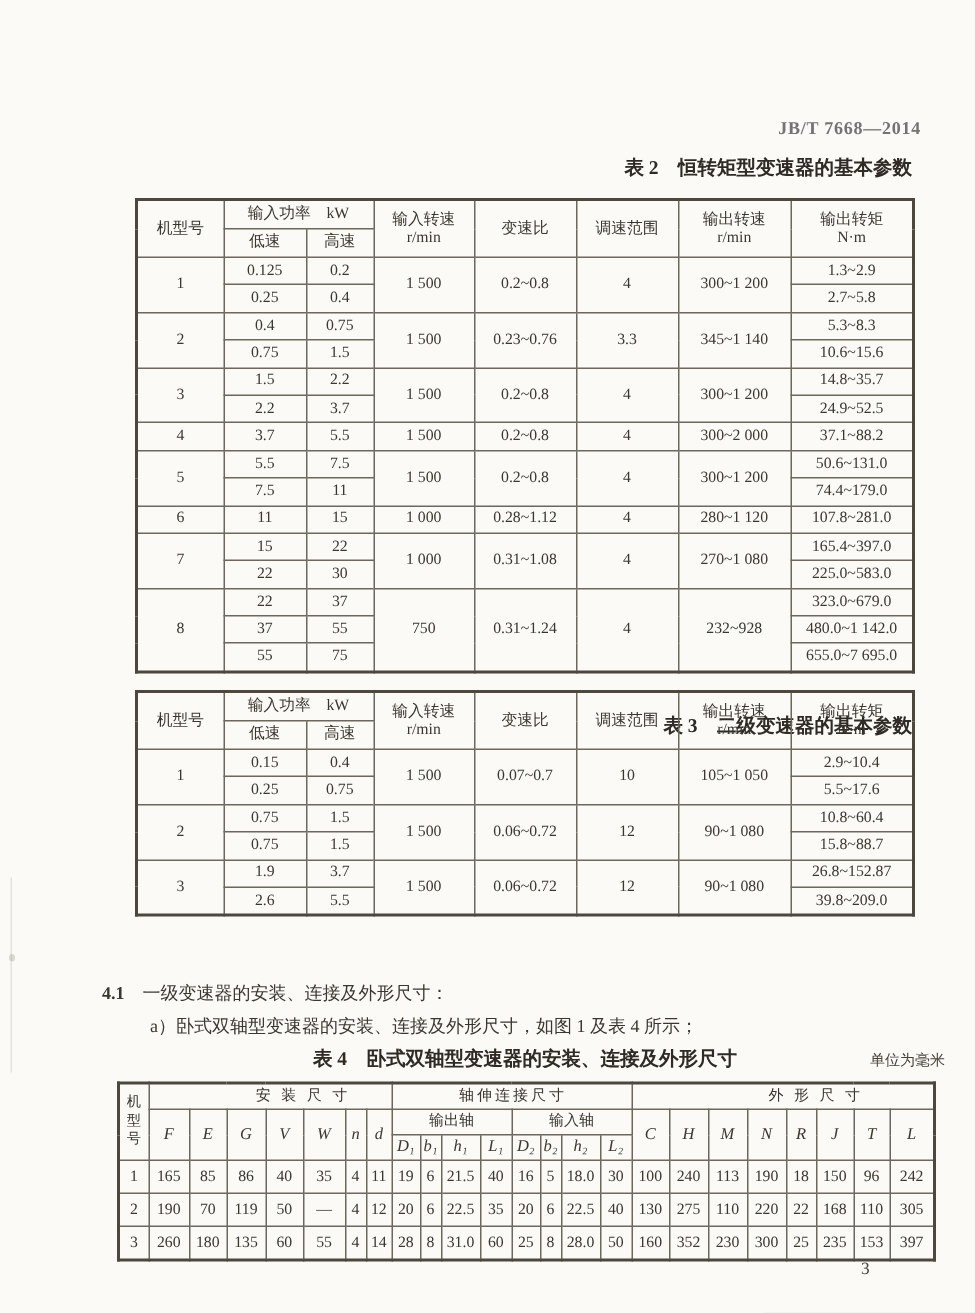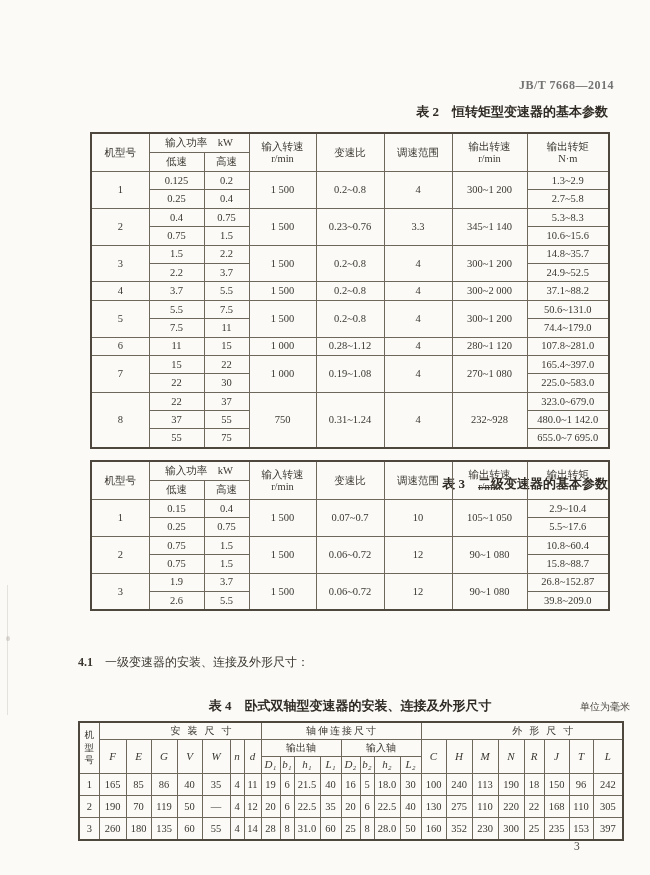--- a/index.html
+++ b/index.html
@@ -46,21 +46,21 @@
   table.ptable td .l2{display:block;}
 
   .sec-heading{
     position:absolute;left:78px;top:622px;
     font-size:13px;font-weight:bold;color:#2f2b24;
   }
   .sec-heading .num{margin-right:14px;}
   .para{
     position:absolute;font-size:12px;color:#3b372f;
   }
-  #para41{left:78px;top:654px;}
+  #para41{left:68px;top:654px;}
   #para41 .num{font-weight:bold;margin-right:12px;}
   #itemA{left:100px;top:676px;}
 
   .t4-titlebar{
     position:absolute;left:78px;top:697px;width:544px;height:18px;
   }
   .t4-title{
     position:absolute;left:0;right:0;text-align:center;
     font-size:13px;font-weight:bold;color:#2f2b24;
   }
@@ -214,21 +214,21 @@
           <td>0.28~1.12</td>
           <td>4</td>
           <td>280~1 120</td>
           <td>107.8~281.0</td>
         </tr>
         <tr>
           <td rowspan="2">7</td>
           <td>15</td>
           <td>22</td>
           <td rowspan="2">1 000</td>
-          <td rowspan="2">0.19~1.08</td>
+          <td rowspan="2">0.31~1.08</td>
           <td rowspan="2">4</td>
           <td rowspan="2">270~1 080</td>
           <td>165.4~397.0</td>
         </tr>
         <tr>
           <td>22</td>
           <td>30</td>
           <td>225.0~583.0</td>
         </tr>
         <tr>
@@ -335,20 +335,21 @@
           <td>2.6</td>
           <td>5.5</td>
           <td>39.8~209.0</td>
         </tr>
       </tbody>
     </table>
 
   <div class="para" id="para41">
     <span class="num">4.1</span><span>一级变速器的安装、连接及外形尺寸：</span>
   </div>
+  <div class="para" id="itemA">a）卧式双轴型变速器的安装、连接及外形尺寸，如图 1 及表 4 所示；</div>
 
   <div class="t4-titlebar">
     <span class="t4-title">表 4　卧式双轴型变速器的安装、连接及外形尺寸</span>
     <span class="t4-unit">单位为毫米</span>
   </div>
   <table class="t4" id="table4">
       <colgroup>
         <col style="width: 20px;">
         <col style="width: 27px;">
         <col style="width: 25px;">

